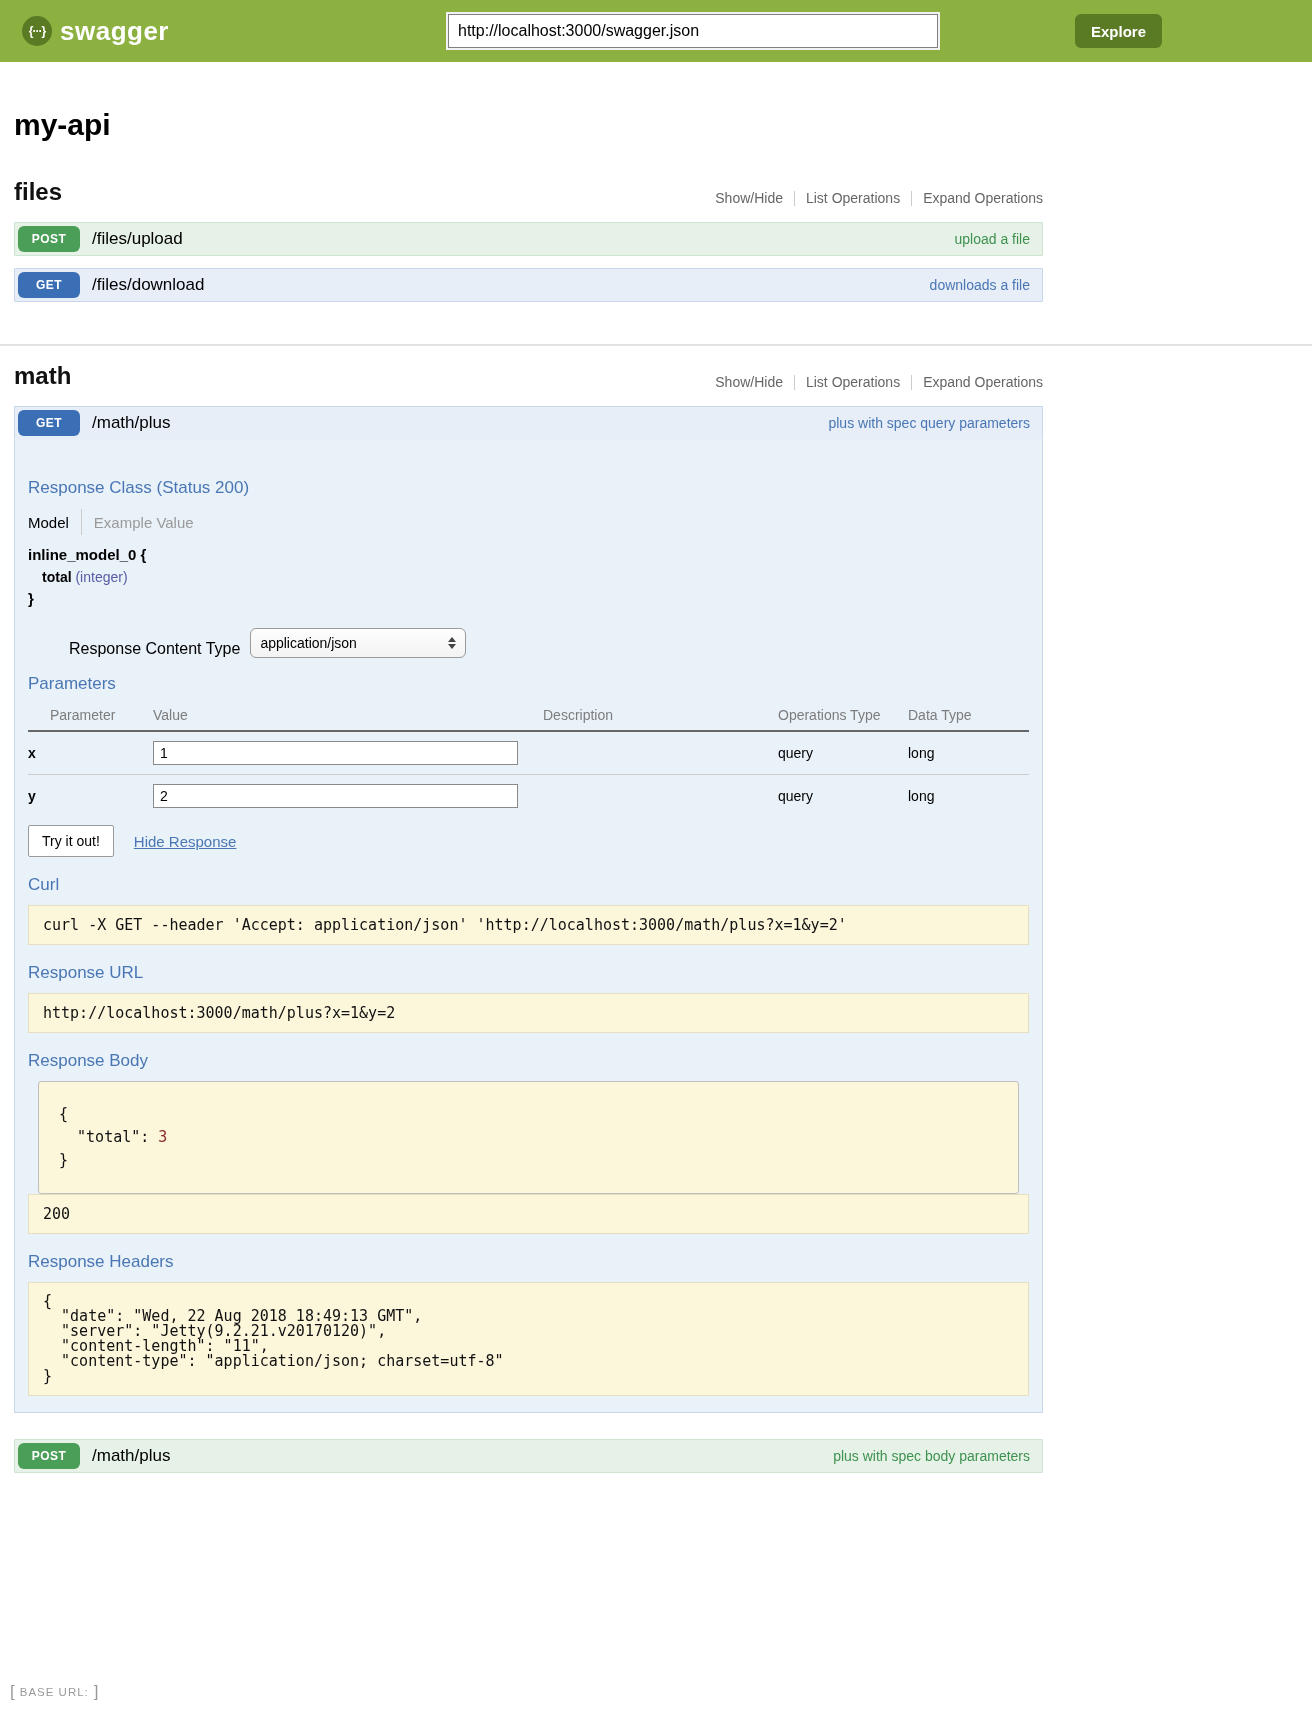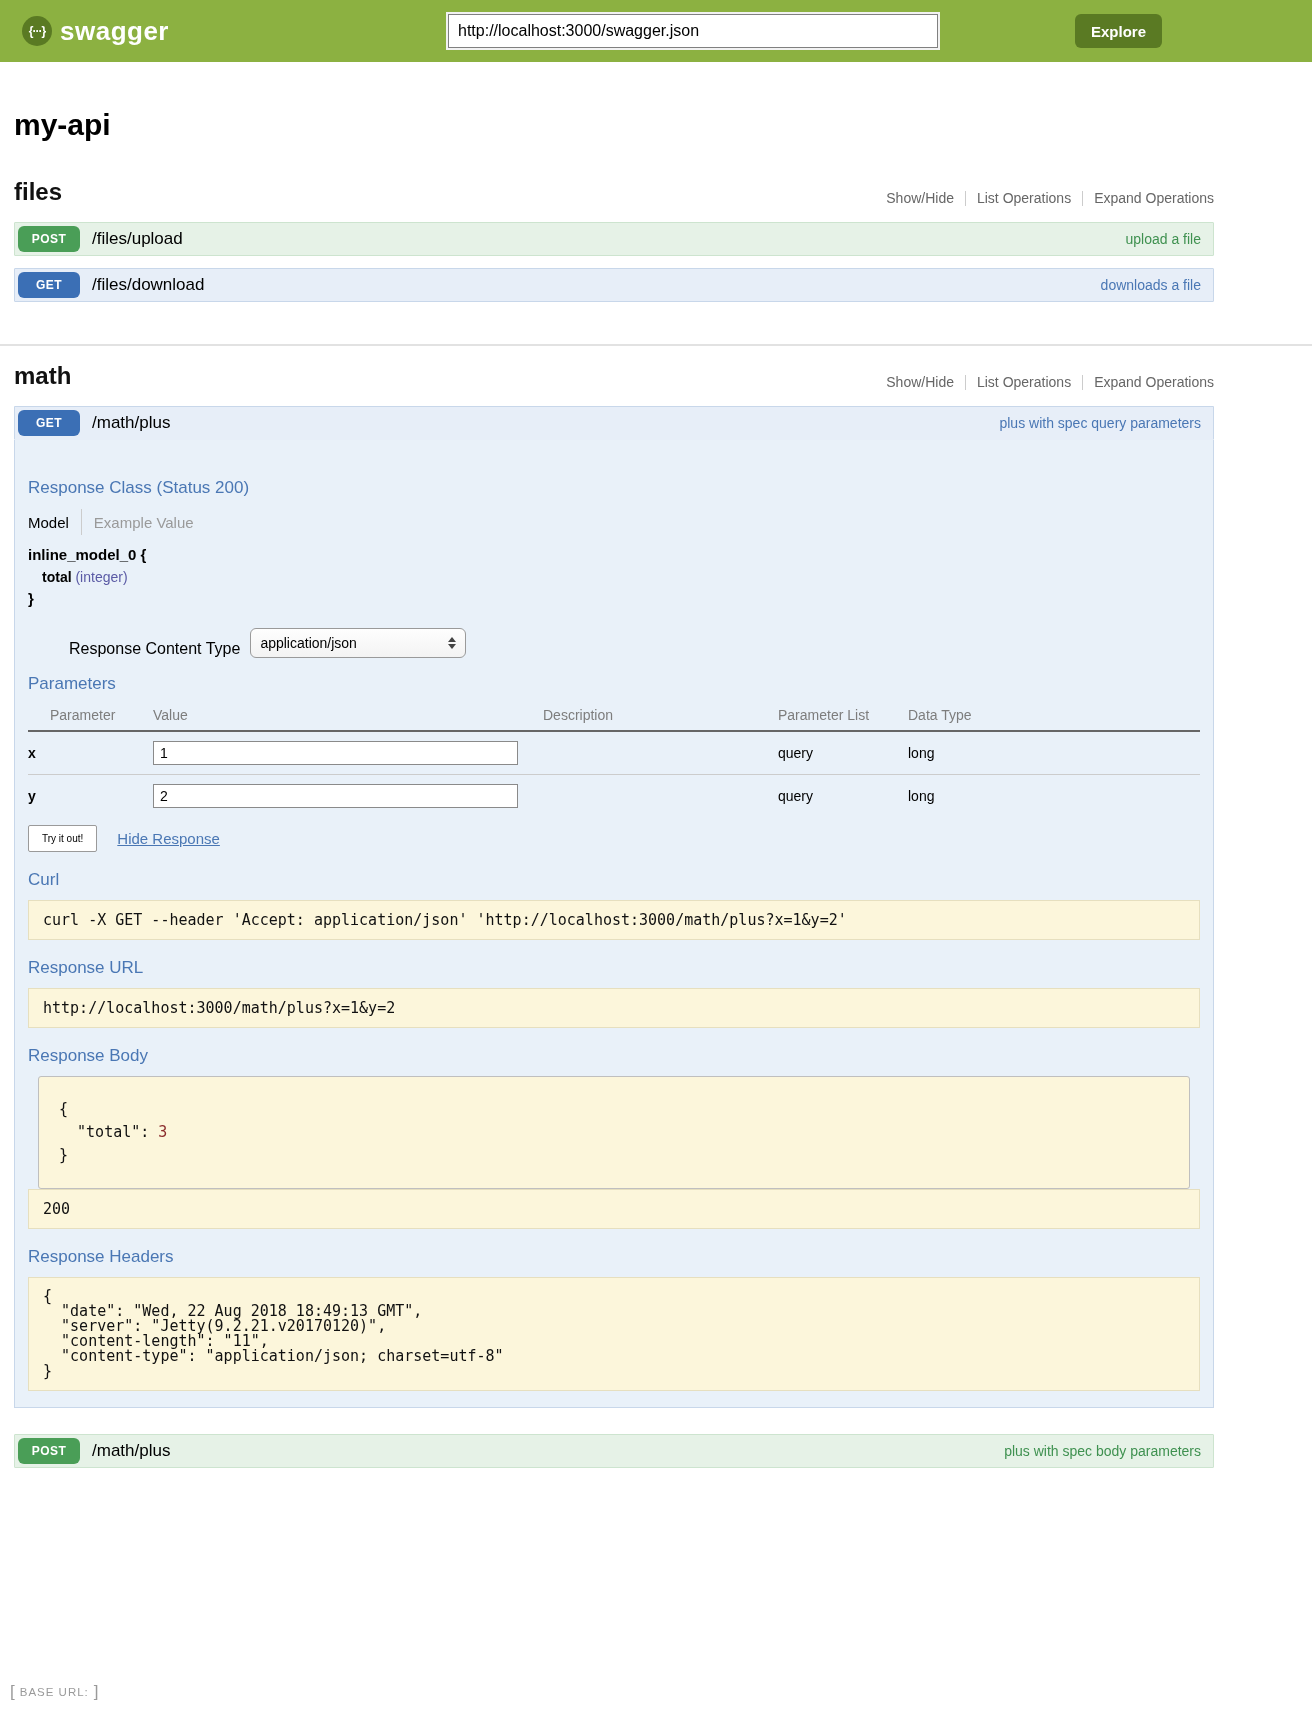--- a/index.html
+++ b/index.html
@@ -29,21 +29,21 @@
     font-size: 16px; padding: 0 9px; font-family: "Liberation Sans", sans-serif;
   }
   .explore-btn {
     position: absolute; right: 150px; top: 14px; height: 34px;
     background: #5a7a23; color: #fff; border: none; border-radius: 6px;
     font-weight: bold; font-size: 15px; padding: 0 16px; cursor: pointer;
     font-family: "Liberation Sans", sans-serif;
   }
 
   
-  .container { width: 1200px; margin-left: 14px; }
+  .container { width: 1029px; margin-left: 14px; }
   h1.api-title { font-size: 30px; margin: 46px 0 36px 0; color: #000; }
 
   .section-head { display: flex; align-items: flex-end; justify-content: space-between; margin-bottom: 16px; }
   .section-title { font-size: 24px; font-weight: bold; color: #111; cursor: pointer; }
   .section-links { display: flex; align-items: center; font-size: 14px; color: #666; }
   .section-links a { color: #666; text-decoration: none; cursor: pointer; }
   .vsep { border-left: 1px solid #ccc; height: 15px; margin: 0 11px; }
 
   .hr-full { width: 1312px; margin: 42px 0 0 -14px; border-top: 2px solid #e2e2e2; }
 
@@ -105,21 +105,21 @@
   .pval-input {
     width: 365px; height: 24px; border: 1px solid #8a8a8a; padding: 2px 6px;
     font-size: 14px; font-family: "Liberation Sans", sans-serif;
   }
   .col-param { width: 125px; } .col-value { width: 390px; } .col-desc { width: 235px; }
   .col-ptype { width: 130px; }
 
   .try-row { display: flex; align-items: center; margin: 8px 0 10px 0; }
   .try-btn {
     background: #fff; border: 1px solid #9a9a9a; border-radius: 2px;
-    font-size: 10px; padding: 7px 13px; cursor: pointer; color: #000;
+    font-size: 14px; padding: 7px 13px; cursor: pointer; color: #000;
     font-family: "Liberation Sans", sans-serif;
   }
   .hide-resp { margin-left: 20px; font-size: 15px; color: #4a77b4; text-decoration: underline; cursor: pointer; }
 
   .code-block {
     background: #fcf6db; border: 1px solid #e6dfbf; padding: 10px 14px;
     font-family: "DejaVu Sans Mono", monospace; font-size: 15px; color: #111;
     white-space: pre-wrap; word-break: break-all;
   }
   .h-mt { margin-top: 18px; }
@@ -243,21 +243,21 @@
           <col class="col-value">
           <col class="col-desc">
           <col class="col-ptype">
           <col>
         </colgroup>
       <thead>
         <tr>
           <th style="padding-left:22px;">Parameter</th>
           <th>Value</th>
           <th>Description</th>
-          <th>Parameter List</th>
+          <th>Operations Type</th>
           <th>Data Type</th>
         </tr>
       </thead>
       <tbody>
         <tr class="prow">
           <td class="pname">x</td>
           <td><input class="pval-input" value="1" style=""></td>
           <td></td>
           <td>query</td>
           <td>long</td>

